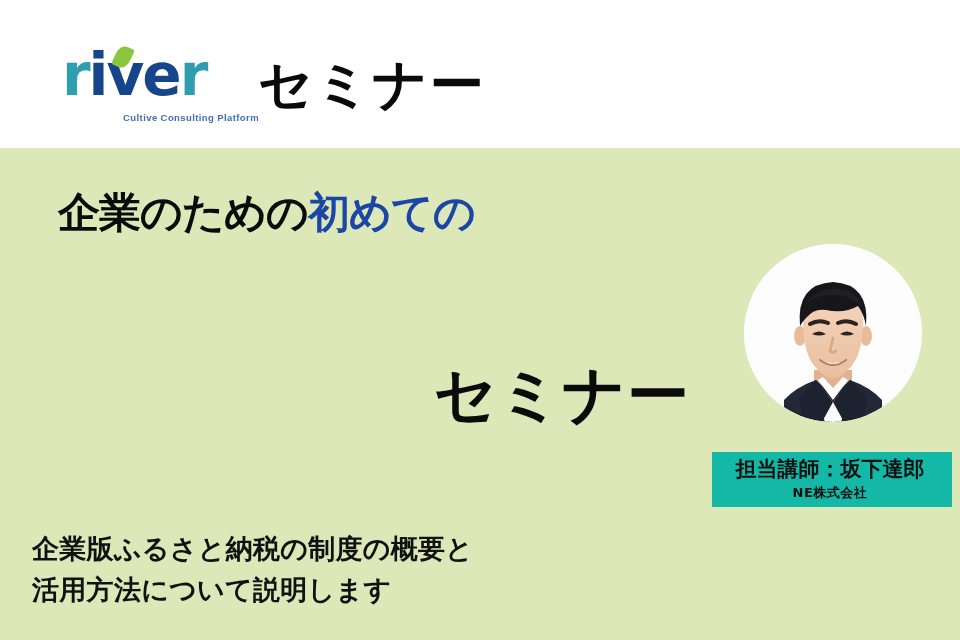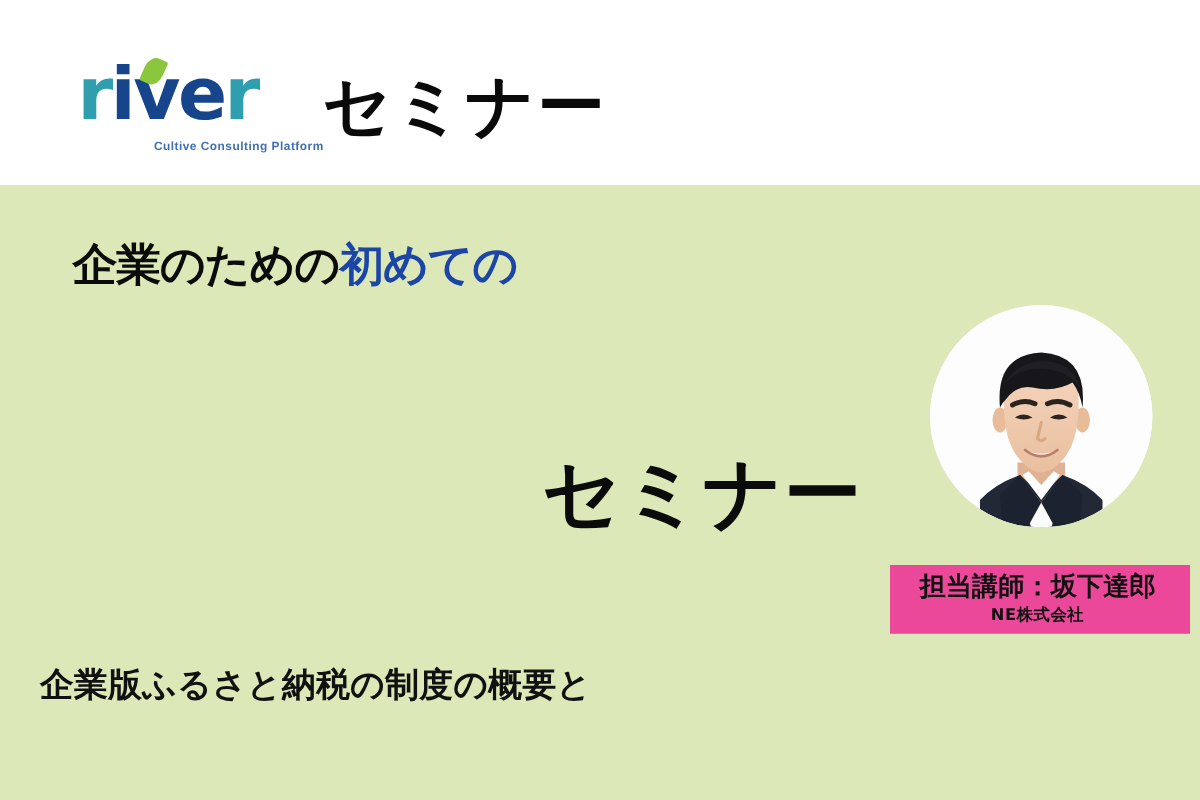--- a/index.html
+++ b/index.html
@@ -113,21 +113,21 @@
     width: 960px;
     height: 492px;
     background: #dde8b8;
   }
 
   .title-line1 {
     position: absolute;
     left: 58px;
     top: 186px;
     font-family: "DejaVu Sans", sans-serif;
-    font-size: 36px;
+    font-size: 42px;
     font-weight: bold;
     line-height: 54px;
     letter-spacing: -1px;
     white-space: nowrap;
     text-align: right;
   }
   .t1-black { color: #0b0b0b; }
   .t1-blue  { color: #1b46a8; }
 
   .title-line2 {
@@ -170,21 +170,21 @@
     overflow: hidden;
   }
   .portrait svg { display: block; }
 
   
   .speaker-block {
     position: absolute;
     left: 712px;
     top: 452px;
     width: 236px;
-    background: #ec4899;
+    background: #14b8a6;
     padding: 3px 4px 4px 0;
     text-align: center;
   }
   .speaker-name {
     font-family: "DejaVu Sans", sans-serif;
     font-size: 21px;
     font-weight: bold;
     color: #111111;
     line-height: 28px;
     letter-spacing: 0px;
@@ -288,15 +288,16 @@
     </svg>
   </div>
 
   <div class="speaker-block">
     <div class="speaker-name">担当講師：坂下達郎</div>
     <div class="speaker-company">NE株式会社</div>
   </div>
 
   <div class="description">
     <div>企業版ふるさと納税の制度の概要と</div>
+    <div>活用方法について説明します</div>
   </div>
 
 </div>
 
 </body></html>

